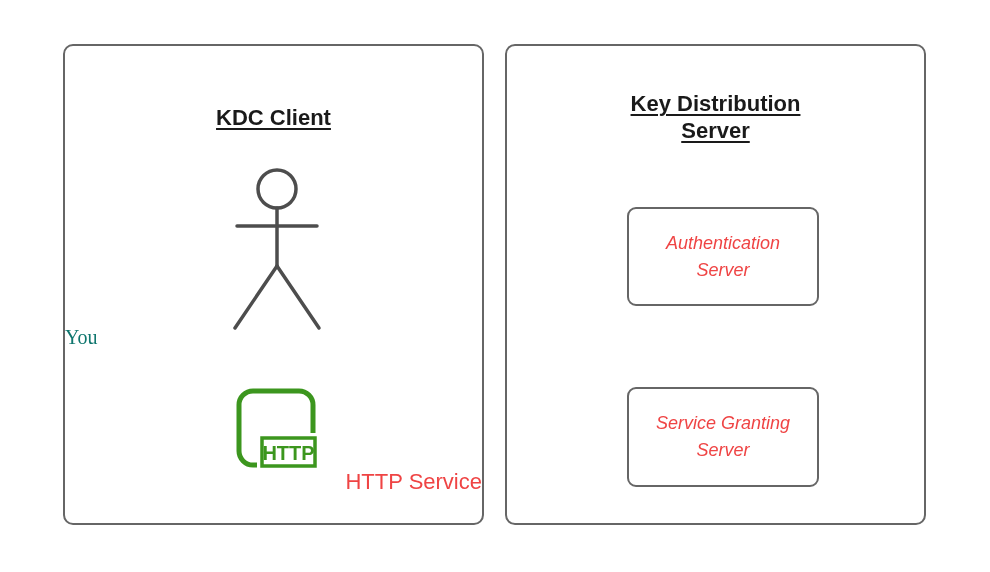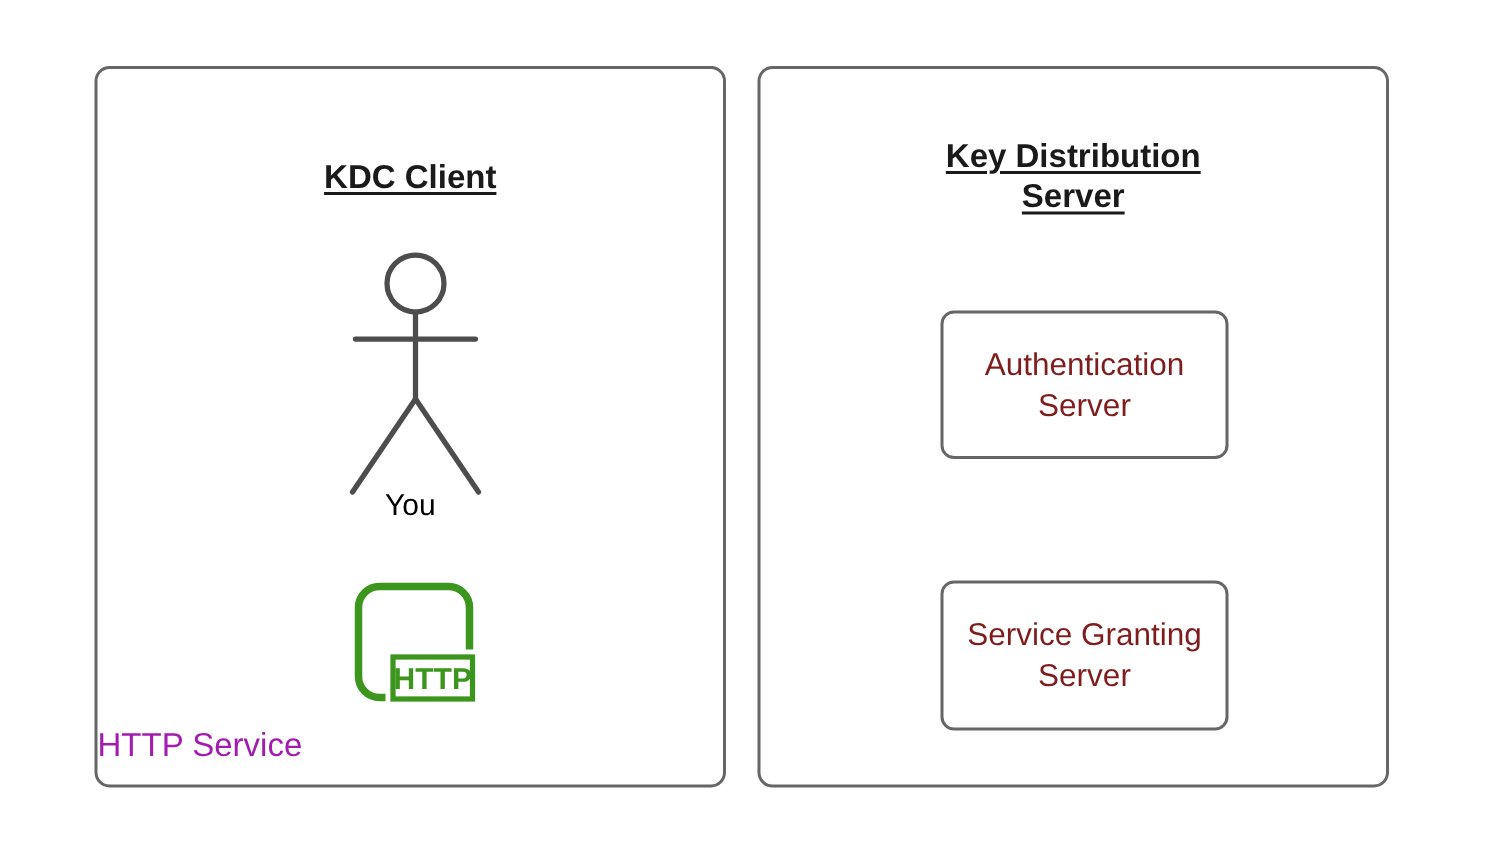--- a/index.html
+++ b/index.html
@@ -54,59 +54,61 @@
     left: 167px;
     top: 122px;
     width: 90px;
     height: 164px;
   }
   .actor-label {
     position: absolute;
     left: 0;
     right: 0;
     top: 280px;
-    text-align: center;
+    text-align: left;
     font-size: 20px;
-    color: #000000;
+    color: #0f766e;
+    font-family: Liberation Serif, serif;
   }
 
   .http-icon-svg {
     position: absolute;
     left: 170px;
     top: 341px;
     width: 86px;
     height: 85px;
   }
   .service-label {
     position: absolute;
     left: 0;
     right: 0;
-    top: 438px;
-    text-align: left;
+    top: 423px;
+    text-align: right;
     font-size: 22px;
-    color: #a21caf;
+    color: #ef4444;
   }
 
   .server-box {
     position: absolute;
     left: 120px;
     width: 192px;
     background: #ffffff;
     border: 2px solid #666666;
     border-radius: 9px;
     display: flex;
     align-items: center;
     justify-content: center;
     text-align: center;
   }
   .server-box .server-label {
-    font-size: 21px;
+    font-size: 18px;
     line-height: 27px;
-    color: #7f1d1d;
+    color: #ef4444;
     max-width: 160px;
+    font-style: italic;
   }
   .server-auth { top: 161px; height: 99px; }
   .server-tgs  { top: 341px; height: 100px; }
 
   .http-icon-text {
     font-family: "Liberation Sans", sans-serif;
     font-size: 20px;
     font-weight: bold;
   }
 </style>

